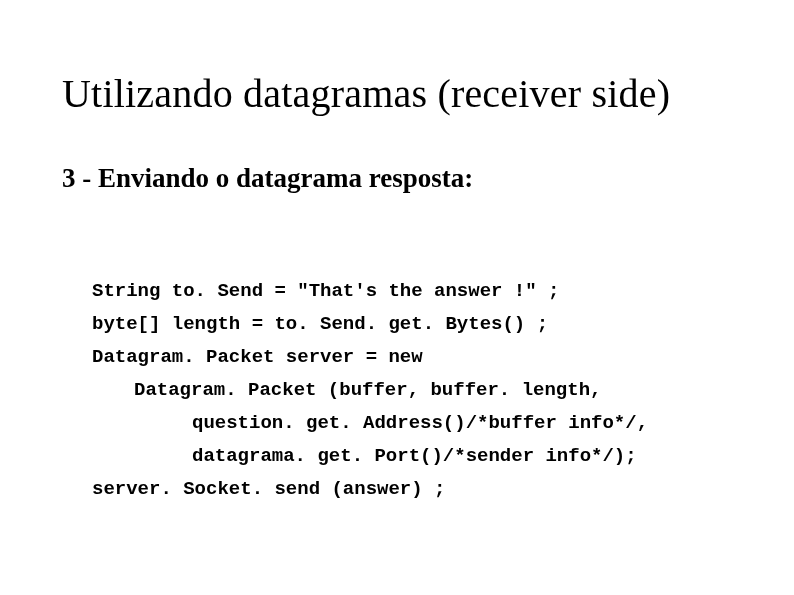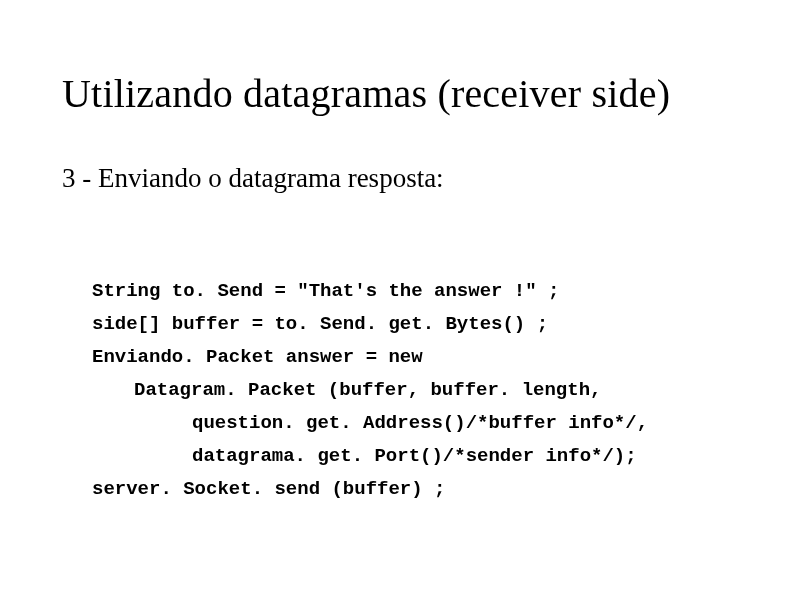--- a/index.html
+++ b/index.html
@@ -23,21 +23,21 @@
     left: 62px;
     font-size: 40px;
     font-weight: normal;
     letter-spacing: 0.2px;
   }
   .subtitle {
     position: absolute;
     top: 163px;
     left: 62px;
     font-size: 27px;
-    font-weight: normal;
+    font-weight: bold;
   }
   .code {
     position: absolute;
     top: 242px;
     left: 92px;
     font-family: "Courier New", Courier, monospace;
     font-size: 19px;
     font-weight: bold;
     line-height: 33px;
     white-space: pre;
@@ -46,19 +46,19 @@
   .indent2 { padding-left: 100px; }
 </style>
 </head>
 <body>
 
 <div class="slide">
   <div class="title">Utilizando datagramas (receiver side)</div>
   <div class="subtitle">3 - Enviando o datagrama resposta:</div>
   <div class="code">
 <span>String to. Send = "That's the answer !" ;</span>
-<span>side[] buffer = to. Send. get. Bytes() ;</span>
-<span>Enviando. Packet answer = new</span>
+<span>byte[] length = to. Send. get. Bytes() ;</span>
+<span>Datagram. Packet server = new</span>
 <span class="indent1">Datagram. Packet (buffer, buffer. length,</span>
 <span class="indent2">question. get. Address()/*buffer info*/,</span>
 <span class="indent2">datagrama. get. Port()/*sender info*/);</span>
-<span>server. Socket. send (buffer) ;</span></div>
+<span>server. Socket. send (answer) ;</span></div>
 </div>
 
 </body></html>

